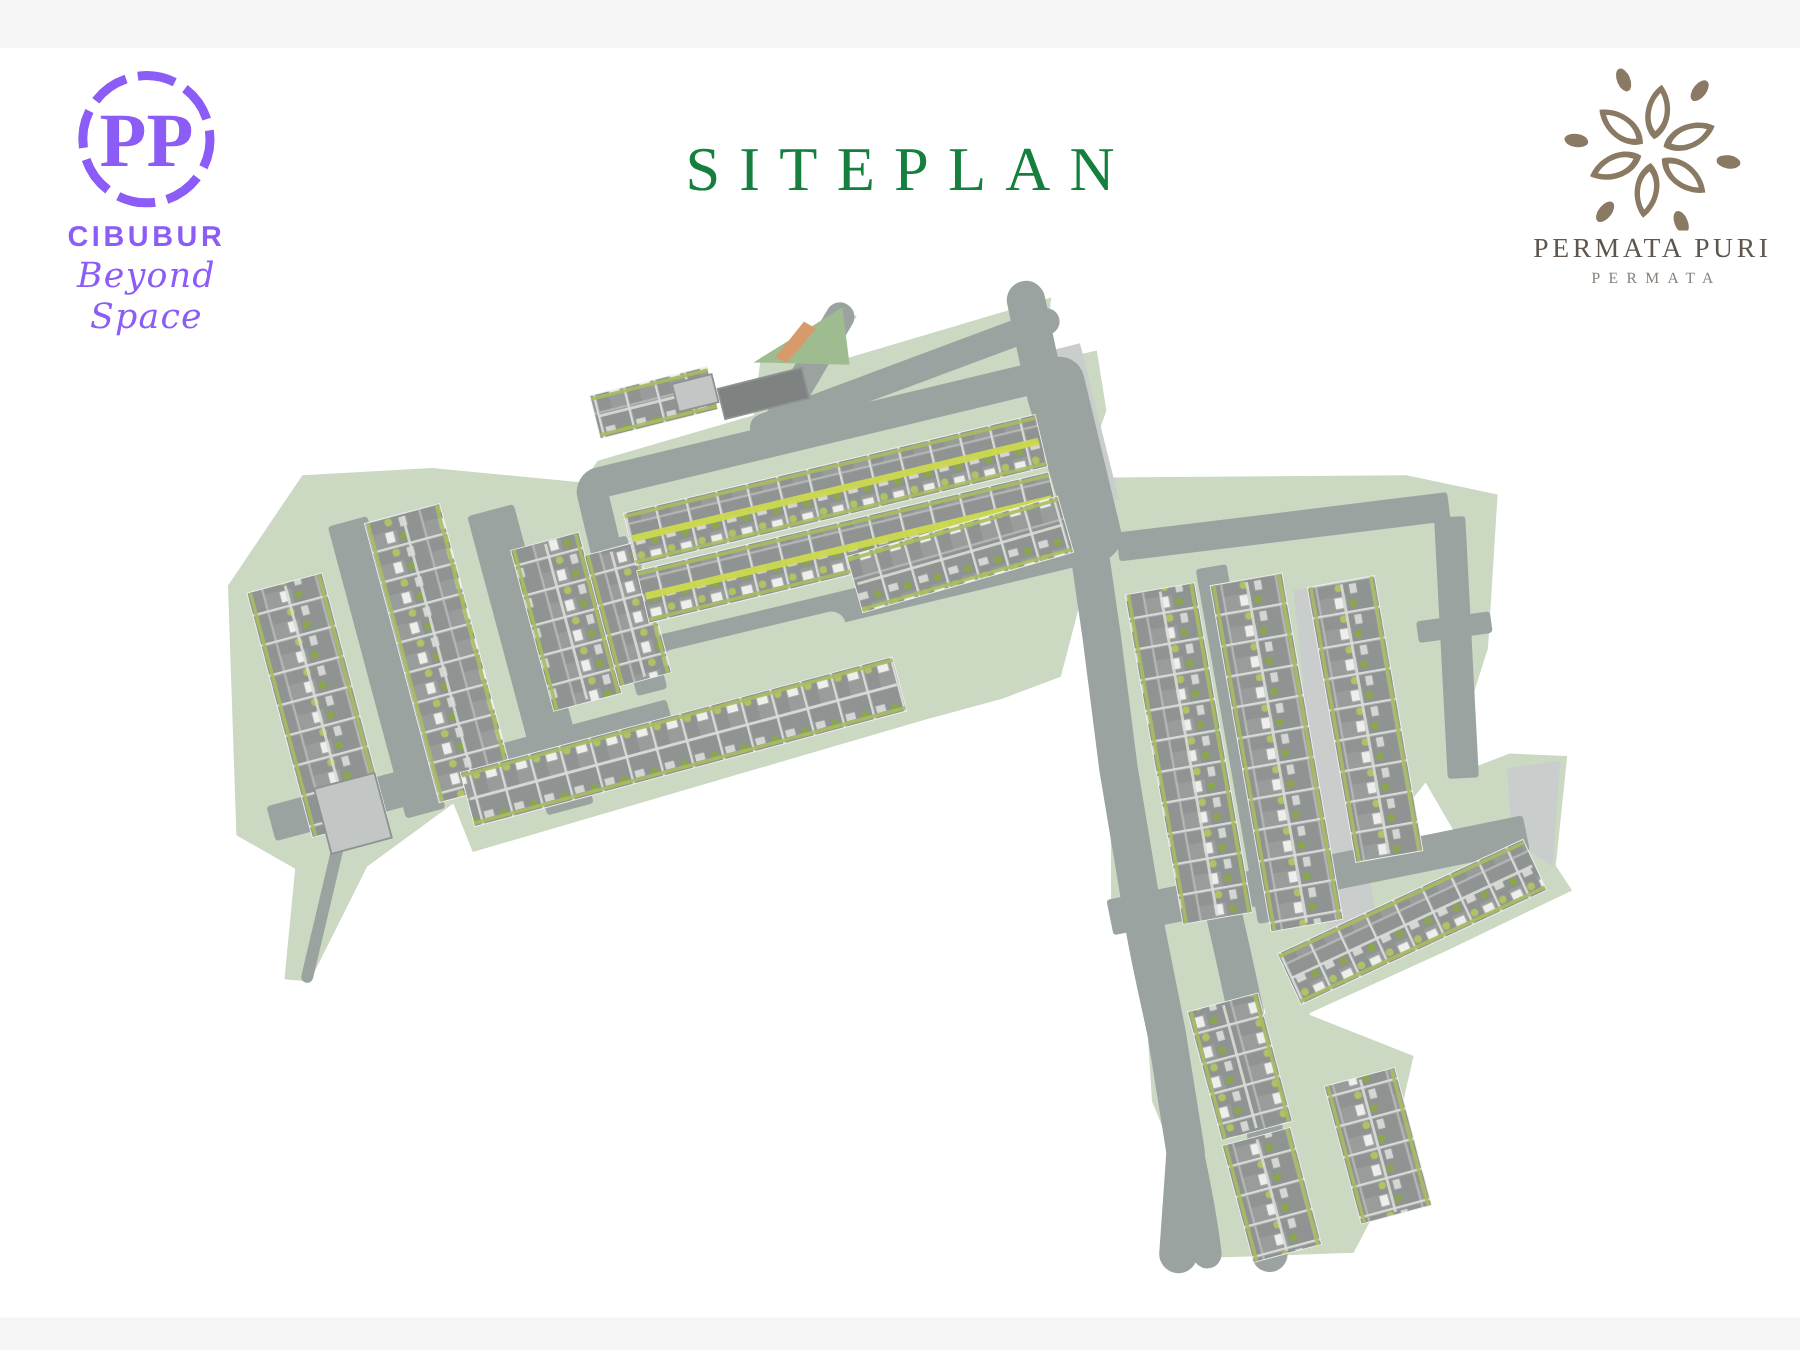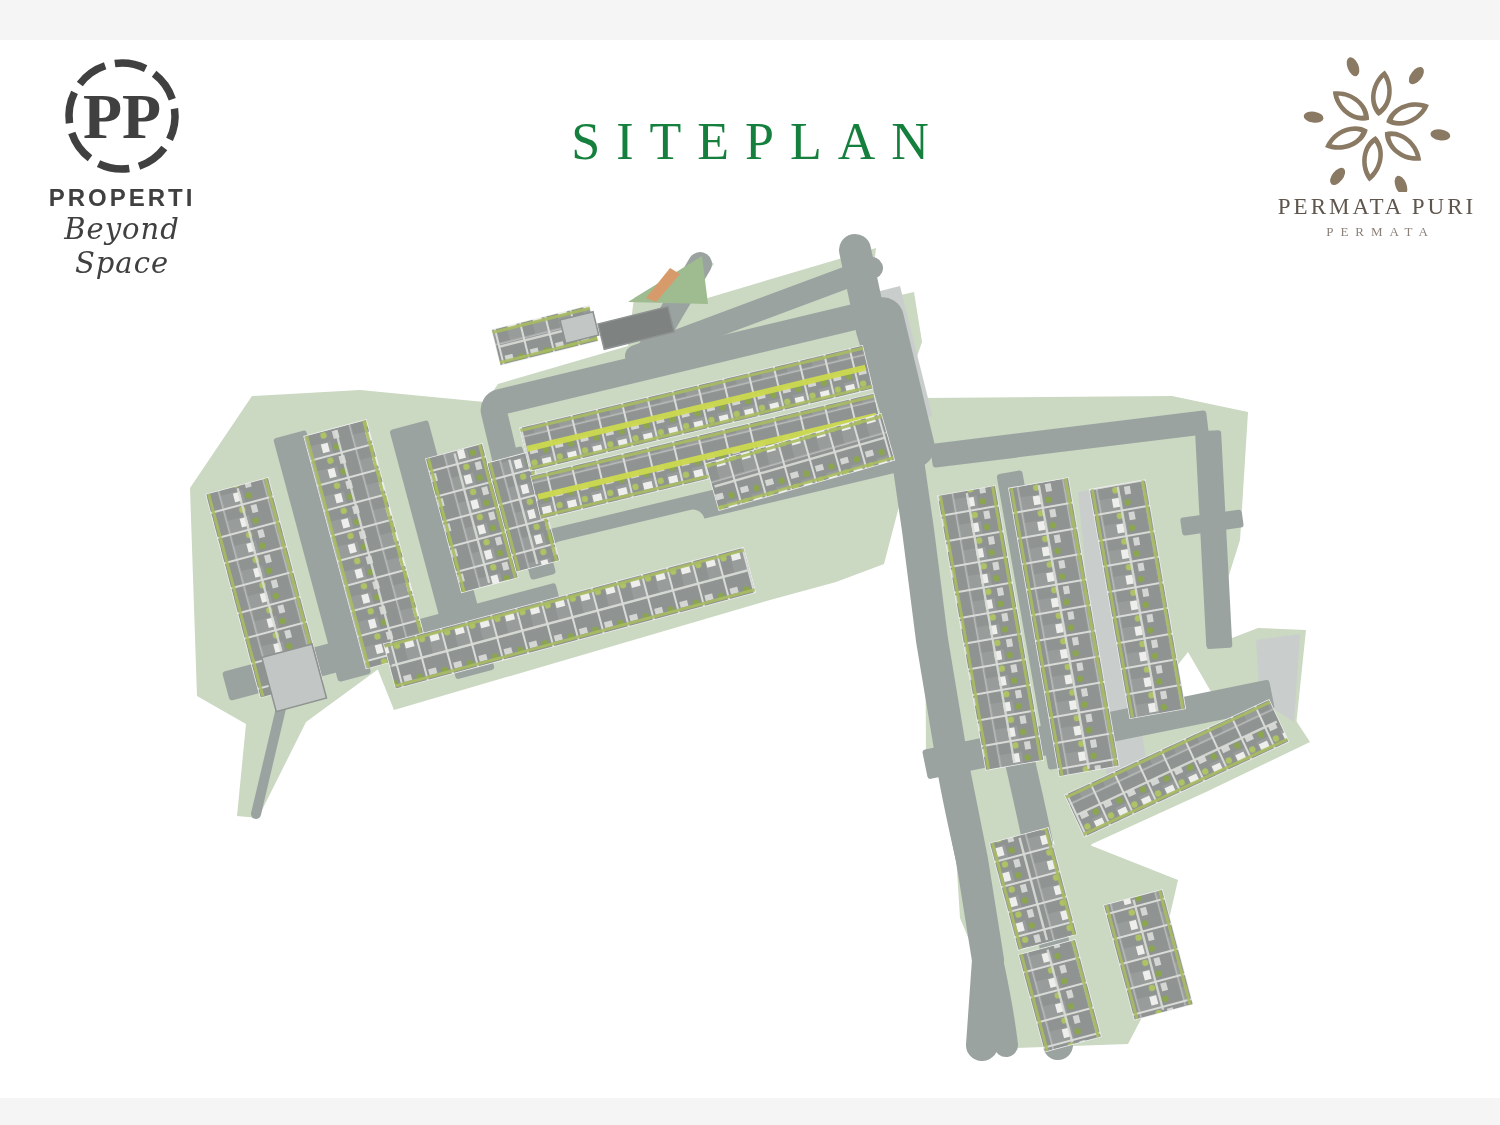--- a/index.html
+++ b/index.html
@@ -230,26 +230,26 @@
         </g>
         <g transform="rotate(-14 560 320)">
           <rect x="560" y="320" width="34" height="24" fill="#c2c6c4" stroke="#8e9290" stroke-width="1.5"></rect>
         </g>
         <g transform="rotate(75 312 644)">
           <rect x="312" y="644" width="56" height="52" fill="#c2c6c4" stroke="#8e9290" stroke-width="1.5"></rect>
         </g>
       </g>
   </svg>
 
-  <div class="pp-logo" style="color: #404040;">
+  <div class="pp-logo" style="color: #8b5cf6;">
     <svg width="176" height="126" viewBox="0 0 176 126">
       <circle class="ppc" cx="88" cy="62" r="53" stroke-dasharray="31.6 10" transform="rotate(-8 88 62)"></circle>
       <text class="ppt" x="88" y="84">PP</text>
     </svg>
-    <div class="pp-name">PROPERTI</div>
+    <div class="pp-name">CIBUBUR</div>
     <div class="pp-tagline">Beyond Space</div>
   </div>
 
   <h1 class="title" style="color: #15803d;">SITEPLAN</h1>
 
   <div class="proj-logo">
     <svg id="flower" width="170" height="140" viewBox="0 0 170 140">
         <g transform="translate(85,74)" fill="#8a7963" fill-rule="evenodd">
           <path d="M0,-10 C-14,-20 -13,-44 0,-56 C13,-44 14,-20 0,-10 Z M0,-17 C-8,-25 -7,-40 0,-49 C7,-40 8,-25 0,-17 Z" transform="rotate(8)"></path>
           <ellipse cx="0" cy="-64" rx="5.5" ry="10" transform="rotate(38)"></ellipse>

